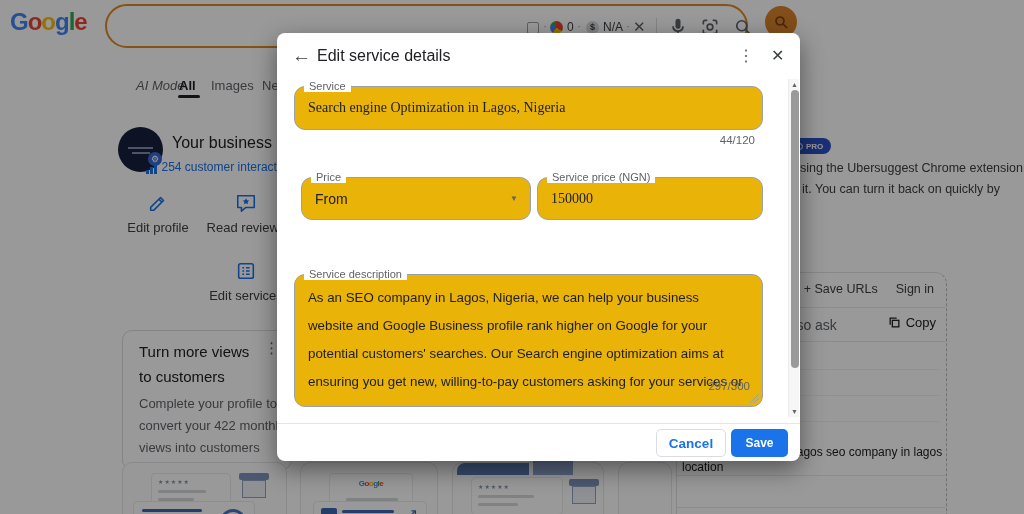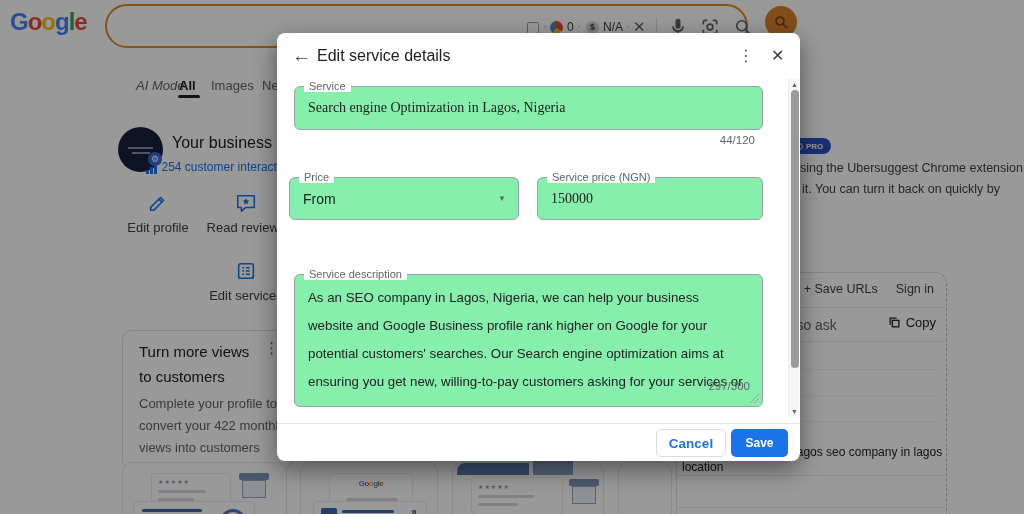--- a/index.html
+++ b/index.html
@@ -85,21 +85,21 @@
 
   
   .overlay { left:0; top:0; width:1024px; height:514px; background:rgba(0,0,0,0.40); z-index:50; }
   .modal { left:277px; top:33px; width:523px; height:428px; background:#fff; border-radius:8px;
     box-shadow:0 8px 24px rgba(0,0,0,.45); z-index:60; }
   .m-back { position:absolute; left:15px; top:12px; font-size:19px; color:#3c4043; }
   .m-title { position:absolute; left:40px; top:14px; font-size:16px; color:#202124; }
   .m-kebab { position:absolute; left:461px; top:13px; font-size:16px; color:#5f6368; }
   .m-close { position:absolute; left:494px; top:13px; font-size:16px; color:#3c4043; }
 
-  .fld { position:absolute; border:1px solid #9aa0a6; border-radius:6px; background:#86efac; }
+  .fld { position:absolute; border:1px solid #9aa0a6; border-radius:11px; background:#eab308; }
   .fld-label { position:absolute; top:-7px; left:9px; background:#fff; padding:0 5px;
     font-size:11px; color:#5f6368; white-space:nowrap; }
   .fld-input { position:absolute; left:13px; top:0; height:100%; width:calc(100% - 26px); border:0; outline:0;
     font-size:14px; color:#202124; background:transparent; font-family:Liberation Serif, serif; }
   .fld-value { position:absolute; left:13px; top:0; height:100%; display:flex; align-items:center;
     font-size:14px; color:#202124; }
   .counter { position:absolute; font-size:11.5px; color:#5f6368; }
   .caret { position:absolute; right:12px; top:16px; font-size:8px; color:#5f6368; }
   .desc-text { position:absolute; left:13px; right:16px; top:9px; font-size:13.3px; line-height:28px; color:#202124;
     overflow:hidden; max-height:115px; }
@@ -283,21 +283,21 @@
     <span class="m-title">Edit service details</span>
     <span class="m-kebab">⋮</span>
     <span class="m-close">✕</span>
 
     <div class="fld" style="left:17px; top:53px; width:469px; height:44px;">
       <span class="fld-label">Service</span>
       <input class="fld-input" value="Search engine Optimization in Lagos, Nigeria" style="">
     </div>
     <div class="counter" style="left:17px; top:101px; width:461px; text-align:right;">44/120</div>
 
-    <div class="fld" style="left:12px; top:144px; width:230px; height:43px;">
+    <div class="fld" style="left:24px; top:144px; width:230px; height:43px;">
       <span class="fld-label">Price</span>
       <span class="fld-value">From</span>
       <span class="caret">▼</span>
     </div>
 
     <div class="fld" style="left:260px; top:144px; width:226px; height:43px;">
       <span class="fld-label">Service price (NGN)</span>
       <input class="fld-input" value="150000" style="">
     </div>
 

